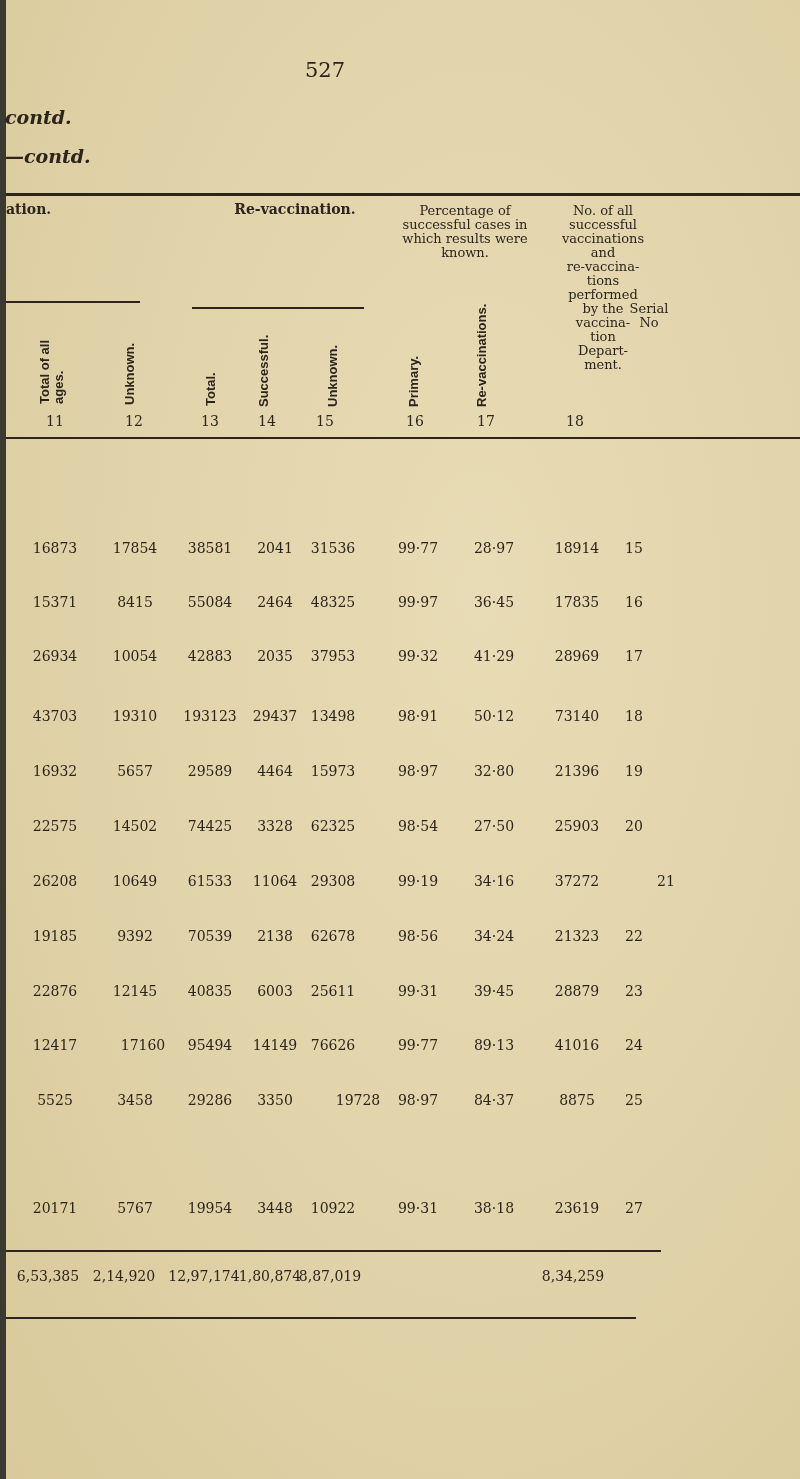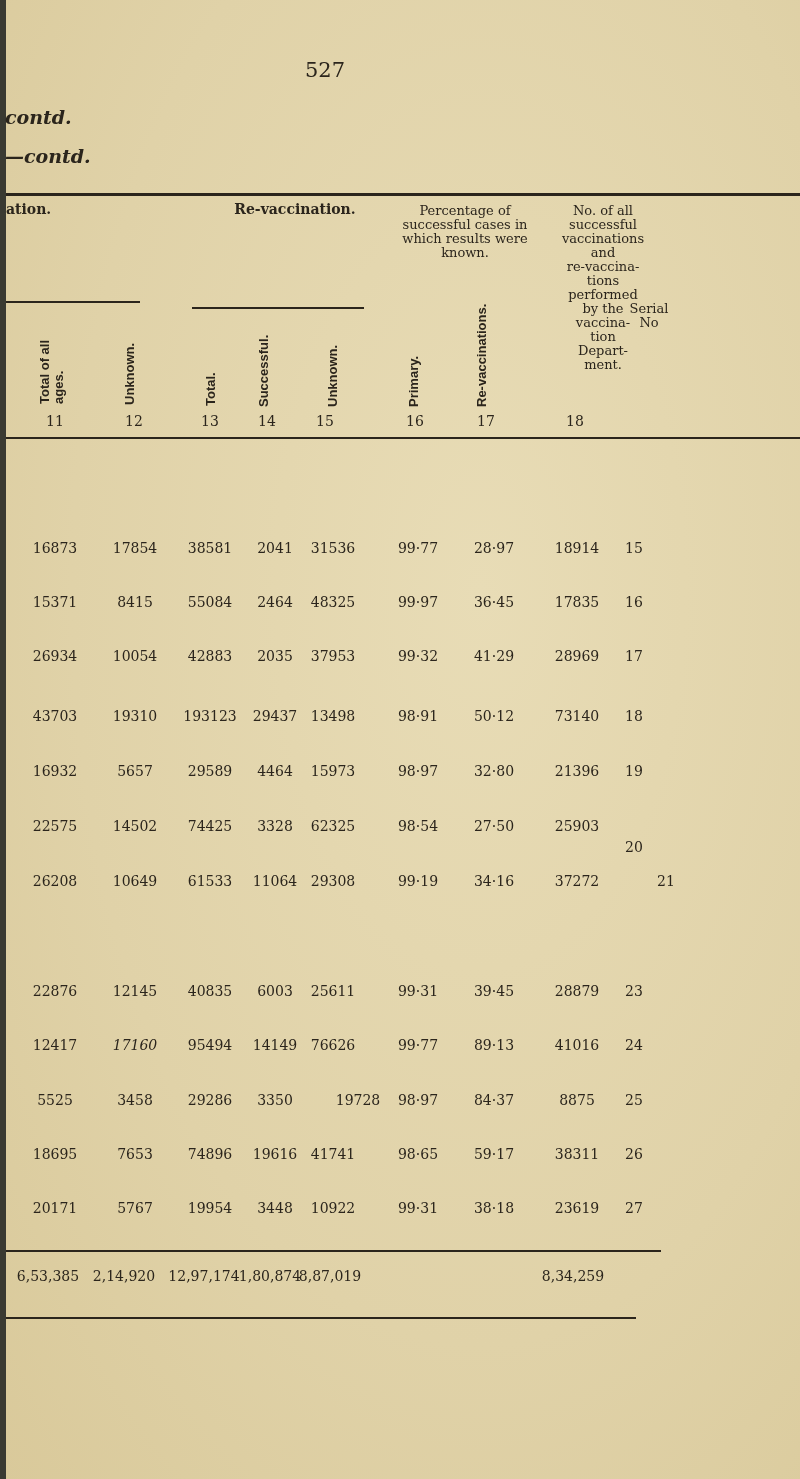--- a/index.html
+++ b/index.html
@@ -142,77 +142,77 @@
   </div>
   <div class="row" style="top:818px;">
     <span class="cell" style="left:15px;">22575</span>
     <span class="cell" style="left:95px;">14502</span>
     <span class="cell" style="left:170px;">74425</span>
     <span class="cell" style="left:235px;">3328</span>
     <span class="cell" style="left:293px;">62325</span>
     <span class="cell" style="left:378px;">98·54</span>
     <span class="cell" style="left:454px;">27·50</span>
     <span class="cell" style="left:537px;">25903</span>
-    <span class="cell" style="left:594px;margin-top:21px;">20</span>
+    <span class="cell" style="left:594px;">20</span>
   </div>
   <div class="row" style="top:873px;">
     <span class="cell" style="left:15px;">26208</span>
     <span class="cell" style="left:95px;">10649</span>
     <span class="cell" style="left:170px;">61533</span>
     <span class="cell" style="left:235px;">11064</span>
     <span class="cell" style="left:293px;">29308</span>
     <span class="cell" style="left:378px;">99·19</span>
     <span class="cell" style="left:454px;">34·16</span>
     <span class="cell" style="left:537px;">37272</span>
     <span class="cell" style="left:626px;">21</span>
   </div>
+  <div class="row" style="top:928px;">
+    <span class="cell" style="left:15px;">19185</span>
+    <span class="cell" style="left:95px;">9392</span>
+    <span class="cell" style="left:170px;">70539</span>
+    <span class="cell" style="left:235px;">2138</span>
+    <span class="cell" style="left:293px;">62678</span>
+    <span class="cell" style="left:378px;">98·56</span>
+    <span class="cell" style="left:454px;">34·24</span>
+    <span class="cell" style="left:537px;">21323</span>
+    <span class="cell" style="left:594px;">22</span>
+  </div>
   <div class="row" style="top:983px;">
     <span class="cell" style="left:15px;">22876</span>
     <span class="cell" style="left:95px;">12145</span>
     <span class="cell" style="left:170px;">40835</span>
     <span class="cell" style="left:235px;">6003</span>
     <span class="cell" style="left:293px;">25611</span>
     <span class="cell" style="left:378px;">99·31</span>
     <span class="cell" style="left:454px;">39·45</span>
     <span class="cell" style="left:537px;">28879</span>
     <span class="cell" style="left:594px;">23</span>
   </div>
   <div class="row" style="top:1037px;">
     <span class="cell" style="left:15px;">12417</span>
-    <span class="cell" style="left:95px;font-style:italic;">17160</span>
+    <span class="cell" style="left:103px;">17160</span>
     <span class="cell" style="left:170px;">95494</span>
     <span class="cell" style="left:235px;">14149</span>
     <span class="cell" style="left:293px;">76626</span>
     <span class="cell" style="left:378px;">99·77</span>
     <span class="cell" style="left:454px;">89·13</span>
     <span class="cell" style="left:537px;">41016</span>
     <span class="cell" style="left:594px;">24</span>
   </div>
   <div class="row" style="top:1092px;">
     <span class="cell" style="left:15px;">5525</span>
     <span class="cell" style="left:95px;">3458</span>
     <span class="cell" style="left:170px;">29286</span>
     <span class="cell" style="left:235px;">3350</span>
     <span class="cell" style="left:293px;margin-left:25px;">19728</span>
     <span class="cell" style="left:378px;">98·97</span>
     <span class="cell" style="left:454px;">84·37</span>
     <span class="cell" style="left:537px;">8875</span>
     <span class="cell" style="left:594px;">25</span>
   </div>
-  <div class="row" style="top:1146px;">
-    <span class="cell" style="left:15px;">18695</span>
-    <span class="cell" style="left:95px;">7653</span>
-    <span class="cell" style="left:170px;">74896</span>
-    <span class="cell" style="left:235px;">19616</span>
-    <span class="cell" style="left:293px;">41741</span>
-    <span class="cell" style="left:378px;">98·65</span>
-    <span class="cell" style="left:454px;">59·17</span>
-    <span class="cell" style="left:537px;">38311</span>
-    <span class="cell" style="left:594px;">26</span>
-  </div>
   <div class="row" style="top:1200px;">
     <span class="cell" style="left:15px;">20171</span>
     <span class="cell" style="left:95px;">5767</span>
     <span class="cell" style="left:170px;">19954</span>
     <span class="cell" style="left:235px;">3448</span>
     <span class="cell" style="left:293px;">10922</span>
     <span class="cell" style="left:378px;">99·31</span>
     <span class="cell" style="left:454px;">38·18</span>
     <span class="cell" style="left:537px;">23619</span>
     <span class="cell" style="left:594px;">27</span>

